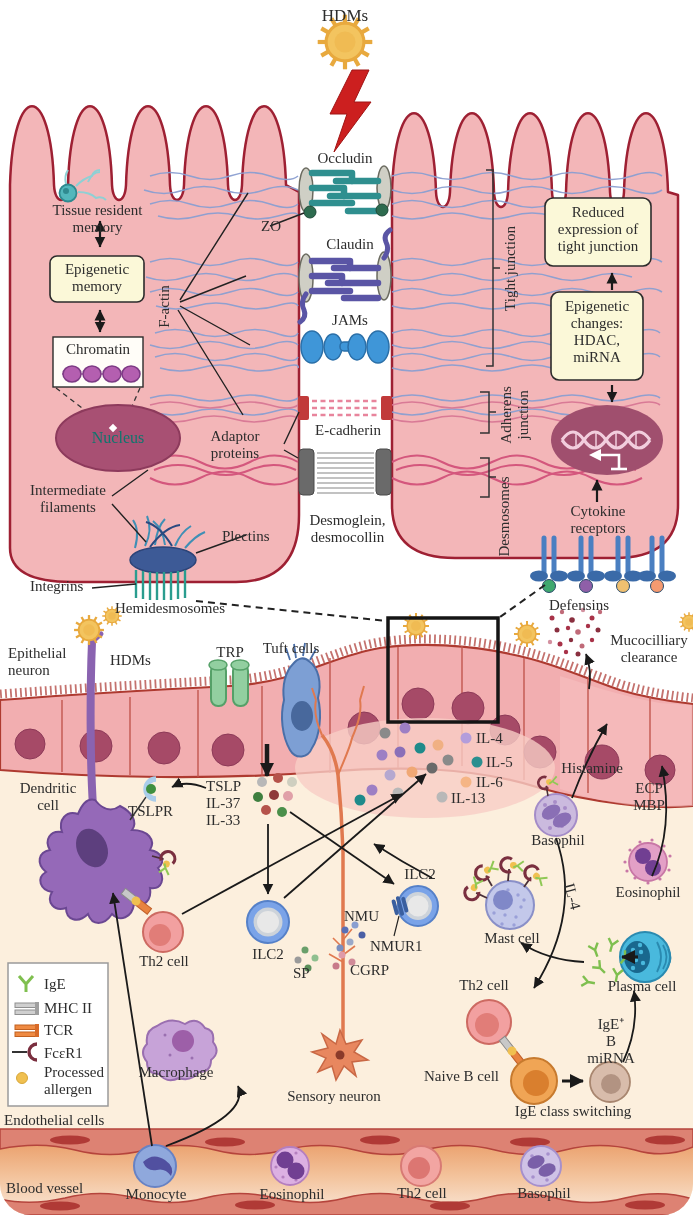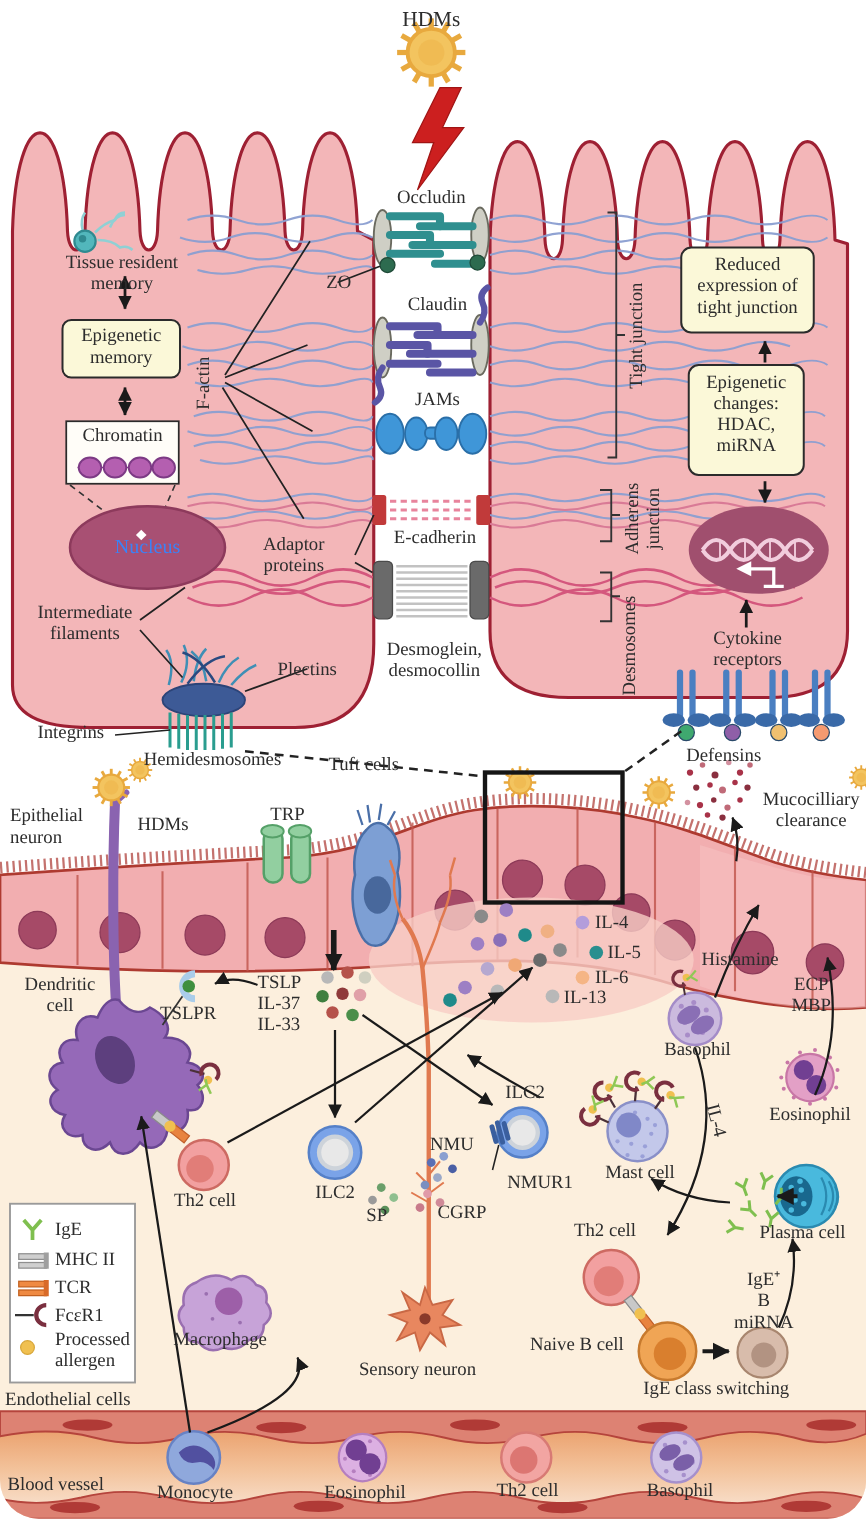--- a/index.html
+++ b/index.html
@@ -3,21 +3,21 @@
 <meta charset="utf-8">
 <style>
   html,body{margin:0;padding:0;background:#fff;}
   #fig{position:relative;width:693px;height:1215px;background:#ffffff;overflow:hidden;
        font-family:"Liberation Serif",serif;border-radius:31px;}
   #fig svg{position:absolute;left:0;top:0;}
   .lbl{position:absolute;color:#2d2d2d;font-size:15px;line-height:1.13;white-space:pre-line;
        text-align:center;pointer-events:none;}
   .l{text-align:left;}
   .vert{transform:rotate(-90deg);}
-  .w{color:#3b82f6;font-size:16px;}
+  .w{color:#0f766e;font-size:16px;}
   .big{font-size:17px;}
 </style>
 </head>
 <body>
 
 <div id="fig">
 
 <svg width="693" height="1215" viewBox="0 0 693 1215">
 <defs>
   <marker id="ah" markerUnits="userSpaceOnUse" markerWidth="13" markerHeight="13" refX="10.5" refY="6.5" orient="auto-start-reverse">
@@ -670,41 +670,41 @@
 HDAC,
 miRNA</div>
 <div class="lbl" style="left:548px;top:503px;width:100px;">Cytokine
 receptors</div>
 <div class="lbl" style="left:540px;top:597px;width:78px;">Defensins</div>
 
 <div class="lbl l" style="left:8px;top:645px;width:78px;">Epithelial
 neuron</div>
 <div class="lbl l" style="left:110px;top:652px;width:60px;">HDMs</div>
 <div class="lbl" style="left:206px;top:644px;width:48px;">TRP</div>
-<div class="lbl" style="left:256px;top:604px;width:70px;">Tuft cells</div>
+<div class="lbl" style="left:256px;top:640px;width:70px;">Tuft cells</div>
 <div class="lbl" style="left:606px;top:632px;width:86px;">Mucocilliary
 clearance</div>
 <div class="lbl l" style="left:476px;top:730px;width:45px;">IL-4</div>
 <div class="lbl l" style="left:486px;top:754px;width:45px;">IL-5</div>
 <div class="lbl l" style="left:476px;top:774px;width:45px;">IL-6</div>
 <div class="lbl l" style="left:451px;top:790px;width:50px;">IL-13</div>
 <div class="lbl" style="left:552px;top:760px;width:80px;">Histamine</div>
 <div class="lbl" style="left:626px;top:780px;width:46px;">ECP
 MBP</div>
 <div class="lbl" style="left:522px;top:832px;width:72px;">Basophil</div>
 <div class="lbl" style="left:608px;top:884px;width:80px;">Eosinophil</div>
 <div class="lbl" style="left:12px;top:780px;width:72px;">Dendritic
 cell</div>
 <div class="lbl l" style="left:128px;top:803px;width:60px;">TSLPR</div>
 <div class="lbl l" style="left:206px;top:778px;width:52px;">TSLP
 IL-37
 IL-33</div>
 <div class="lbl" style="left:242px;top:946px;width:52px;">ILC2</div>
 <div class="lbl" style="left:394px;top:866px;width:52px;">ILC2</div>
-<div class="lbl l" style="left:400px;top:938px;width:64px;text-align:center;">NMUR1</div>
+<div class="lbl l" style="left:370px;top:938px;width:64px;">NMUR1</div>
 <div class="lbl l" style="left:344px;top:908px;width:48px;">NMU</div>
 <div class="lbl l" style="left:293px;top:965px;width:30px;">SP</div>
 <div class="lbl l" style="left:350px;top:962px;width:55px;">CGRP</div>
 <div class="lbl" style="left:132px;top:953px;width:64px;">Th2 cell</div>
 <div class="lbl" style="left:474px;top:930px;width:76px;">Mast cell</div>
 <div class="lbl" style="left:550px;top:888px;width:44px;transform:rotate(75deg);">IL-4</div>
 <div class="lbl" style="left:452px;top:977px;width:64px;">Th2 cell</div>
 <div class="lbl" style="left:598px;top:978px;width:88px;">Plasma cell</div>
 <div class="lbl" style="left:582px;top:1016px;width:58px;">IgE⁺
 B miRNA</div>

